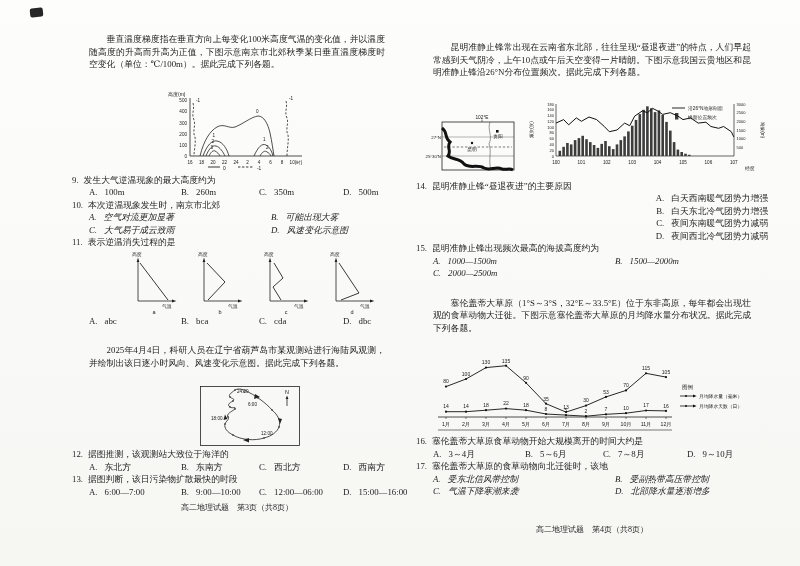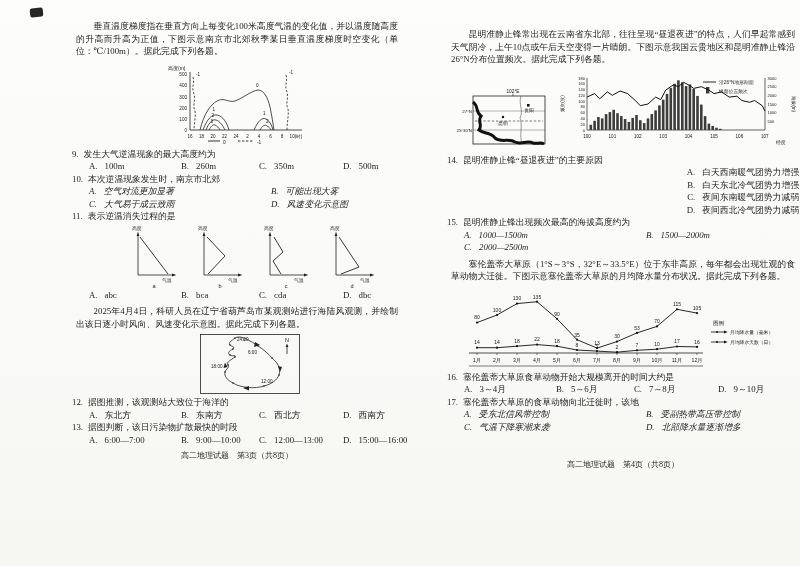--- a/index.html
+++ b/index.html
@@ -7,22 +7,22 @@
   body {
     width:800px; height:566px; position:relative; overflow:hidden;
     background:#fbfbf9;
     font-family:"Liberation Serif","DejaVu Serif",serif;
     color:#1d1d1d;
   }
   #sheet { position:absolute; inset:0; background:linear-gradient(180deg,#fdfdfc 0%,#f6f6f3 100%); }
   #artifact { position:absolute; left:30px; top:8px; width:13px; height:9px; background:#262626; border-radius:2px; transform:rotate(-6deg); }
   .col { position:absolute; font-size:8.8px; line-height:12.5px; }
   #left-col  { left:72px;  top:16px; width:330px; }
-  #right-col { left:447px; top:24px; width:352px; }
-  p.intro { margin:4px; text-indent:2em; text-align:justify; }
+  #right-col { left:416px; top:24px; width:352px; }
+  p.intro { margin:17px; text-indent:2em; text-align:justify; }
   .q { margin:0; }
   .qnum { margin-right:5px; }
   .opts { padding-left:17px; }
   .cols4 { display:grid; grid-template-columns:92px 78px 84px 1fr; }
   .cols2 { display:grid; grid-template-columns:182px 1fr;font-style:italic; }
   .cols1 .opt { display:block;text-align:right; }
   .opt { white-space:nowrap; }
   .ol { margin-right:7px; }
   .figwrap { margin:2px 0; }
   .minirow { display:flex; gap:12px; margin-left:56px; }
@@ -220,21 +220,21 @@
           <span class="opt"><span class="ol">C.</span><span>西北方</span></span>
           <span class="opt"><span class="ol">D.</span><span>西南方</span></span>
         </div>
     </div>
 
     <div class="q">
       <p class="q"><span class="qnum">13.</span><span>据图判断，该日污染物扩散最快的时段</span></p>
       <div class="opts cols4">
           <span class="opt"><span class="ol">A.</span><span>6:00—7:00</span></span>
           <span class="opt"><span class="ol">B.</span><span>9:00—10:00</span></span>
-          <span class="opt"><span class="ol">C.</span><span>12:00—13:00</span></span>
+          <span class="opt"><span class="ol">C.</span><span>12:00—06:00</span></span>
           <span class="opt"><span class="ol">D.</span><span>15:00—16:00</span></span>
         </div>
     </div>
 
     <div class="footer">高二地理试题　第3页（共8页）</div>
   </section>
 
   <section class="col" id="right-col">
 
     <p class="intro">昆明准静止锋常出现在云南省东北部，往往呈现“昼退夜进”的特点，人们早起常感到天气阴冷，上午10点或午后天空变得一片晴朗。下图示意我国云贵地区和昆明准静止锋沿26°N分布位置频次。据此完成下列各题。</p>

